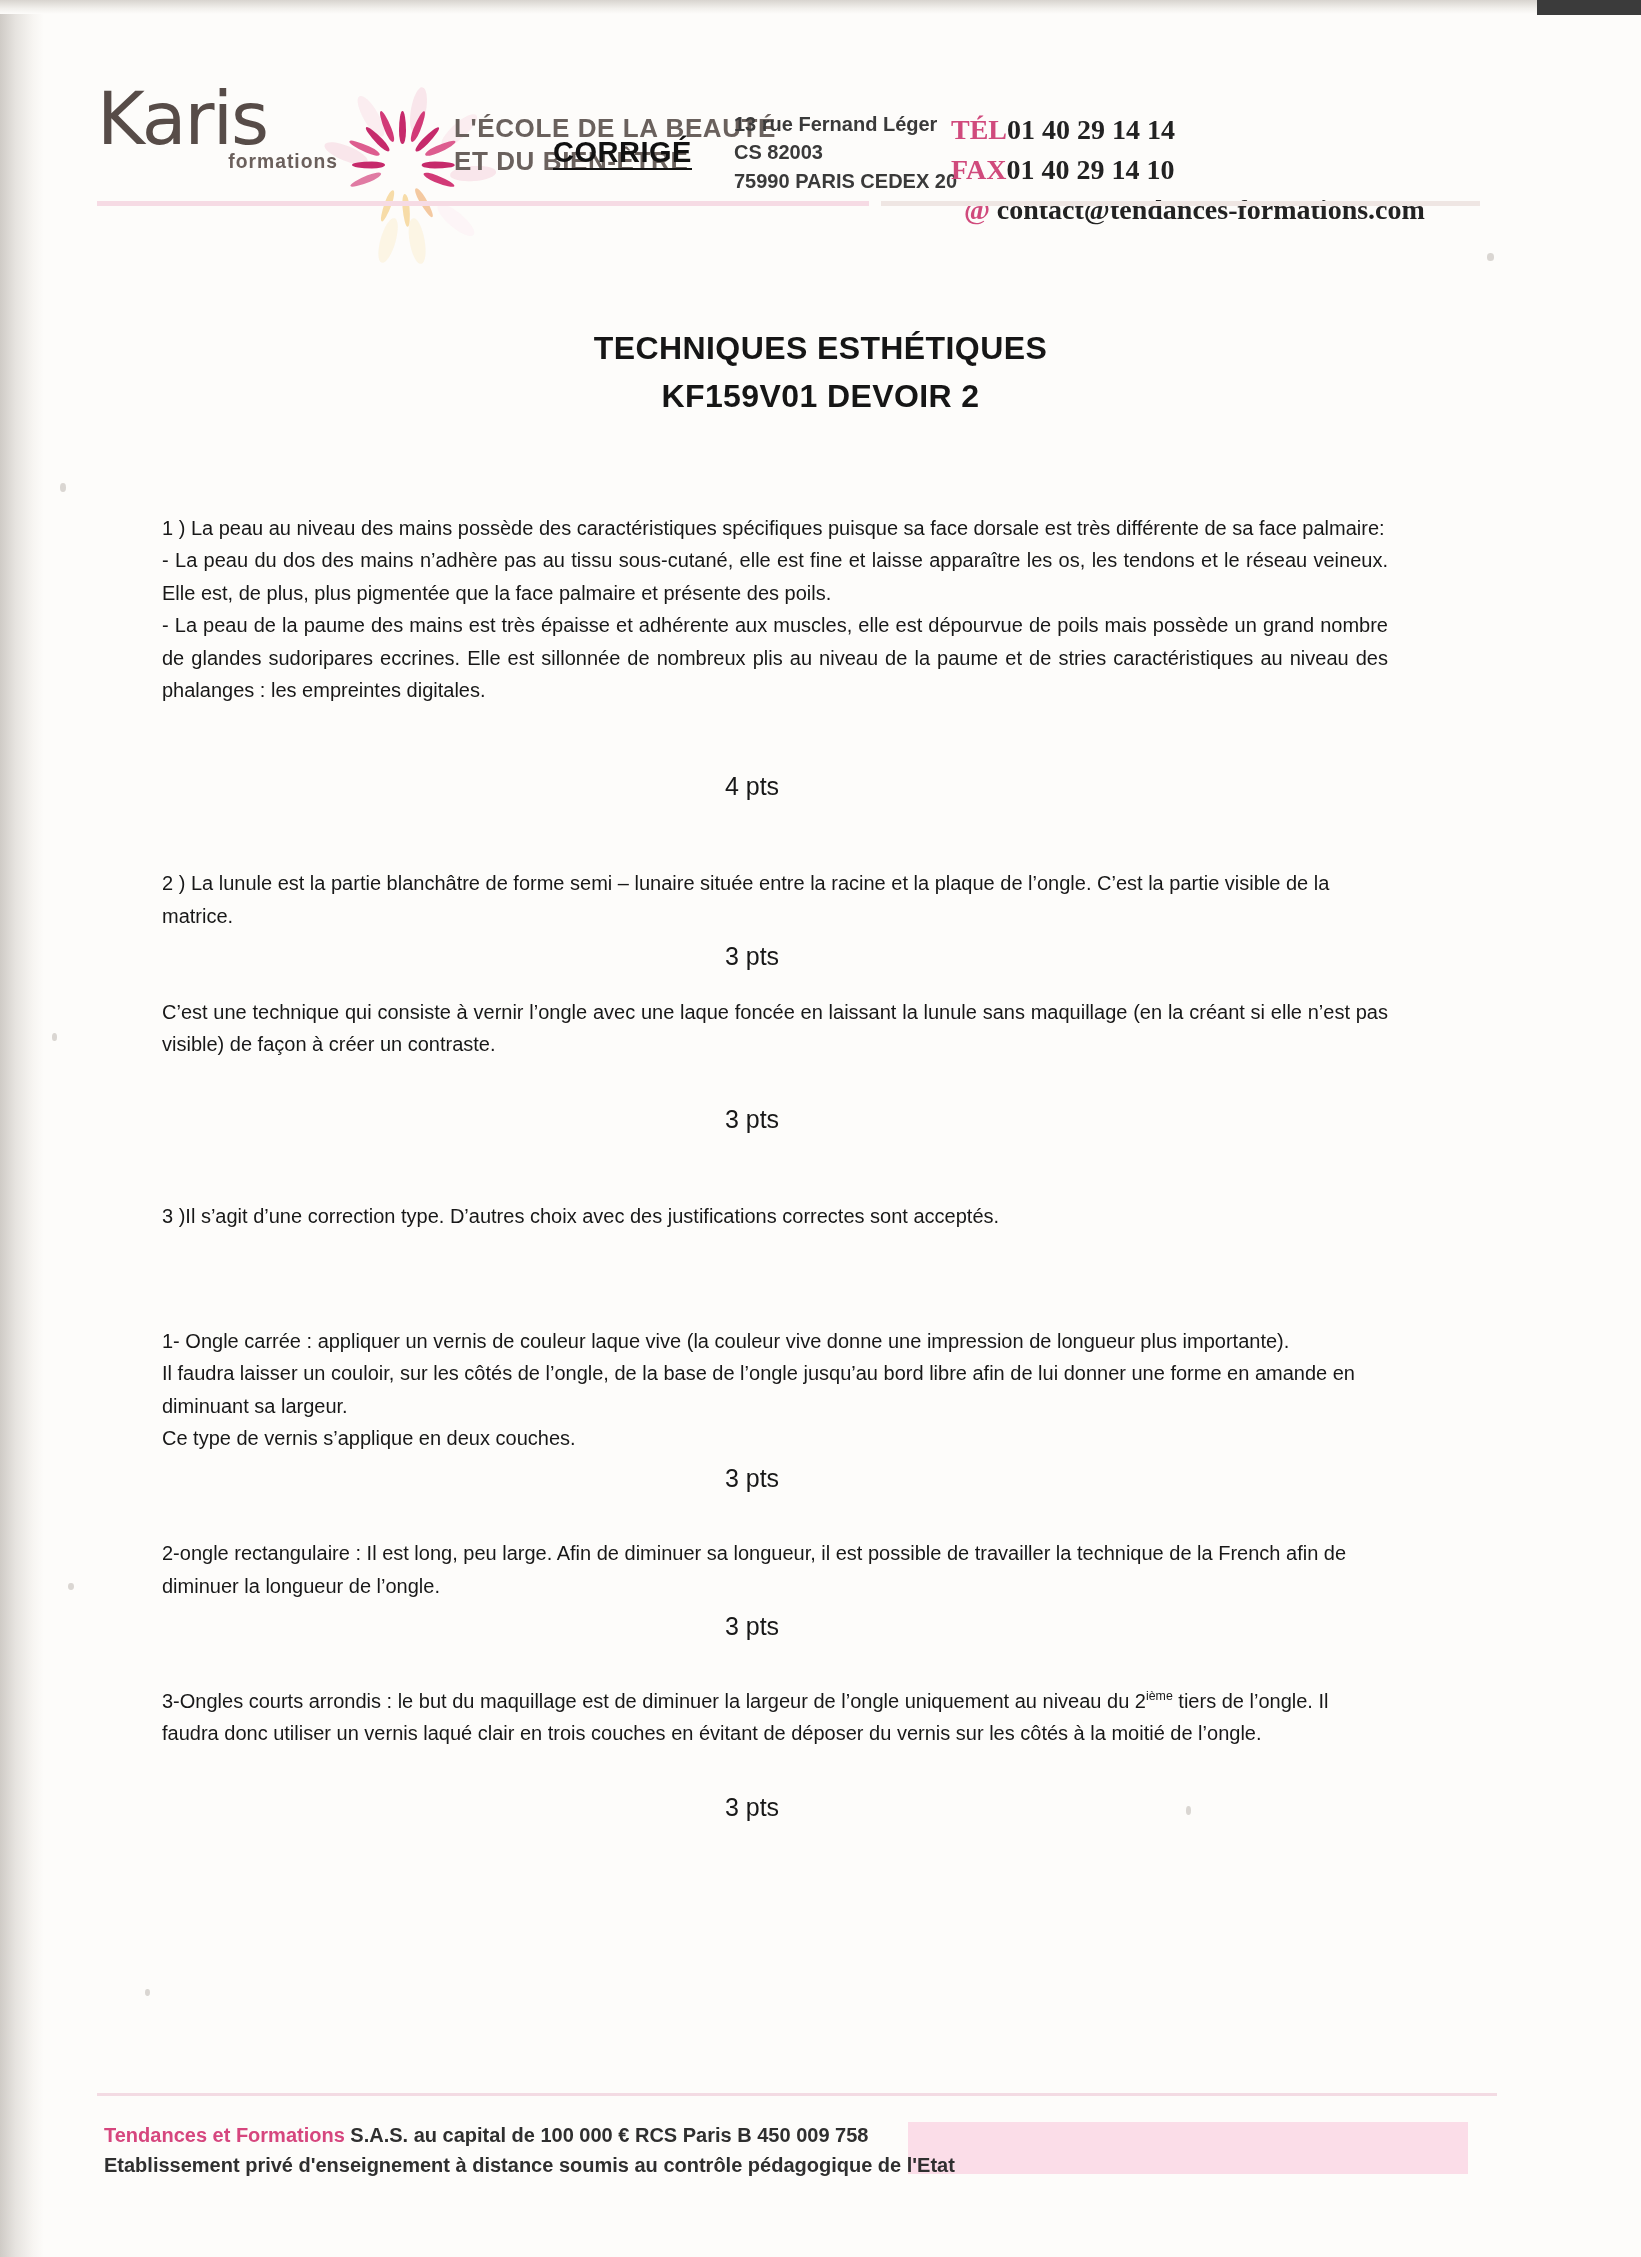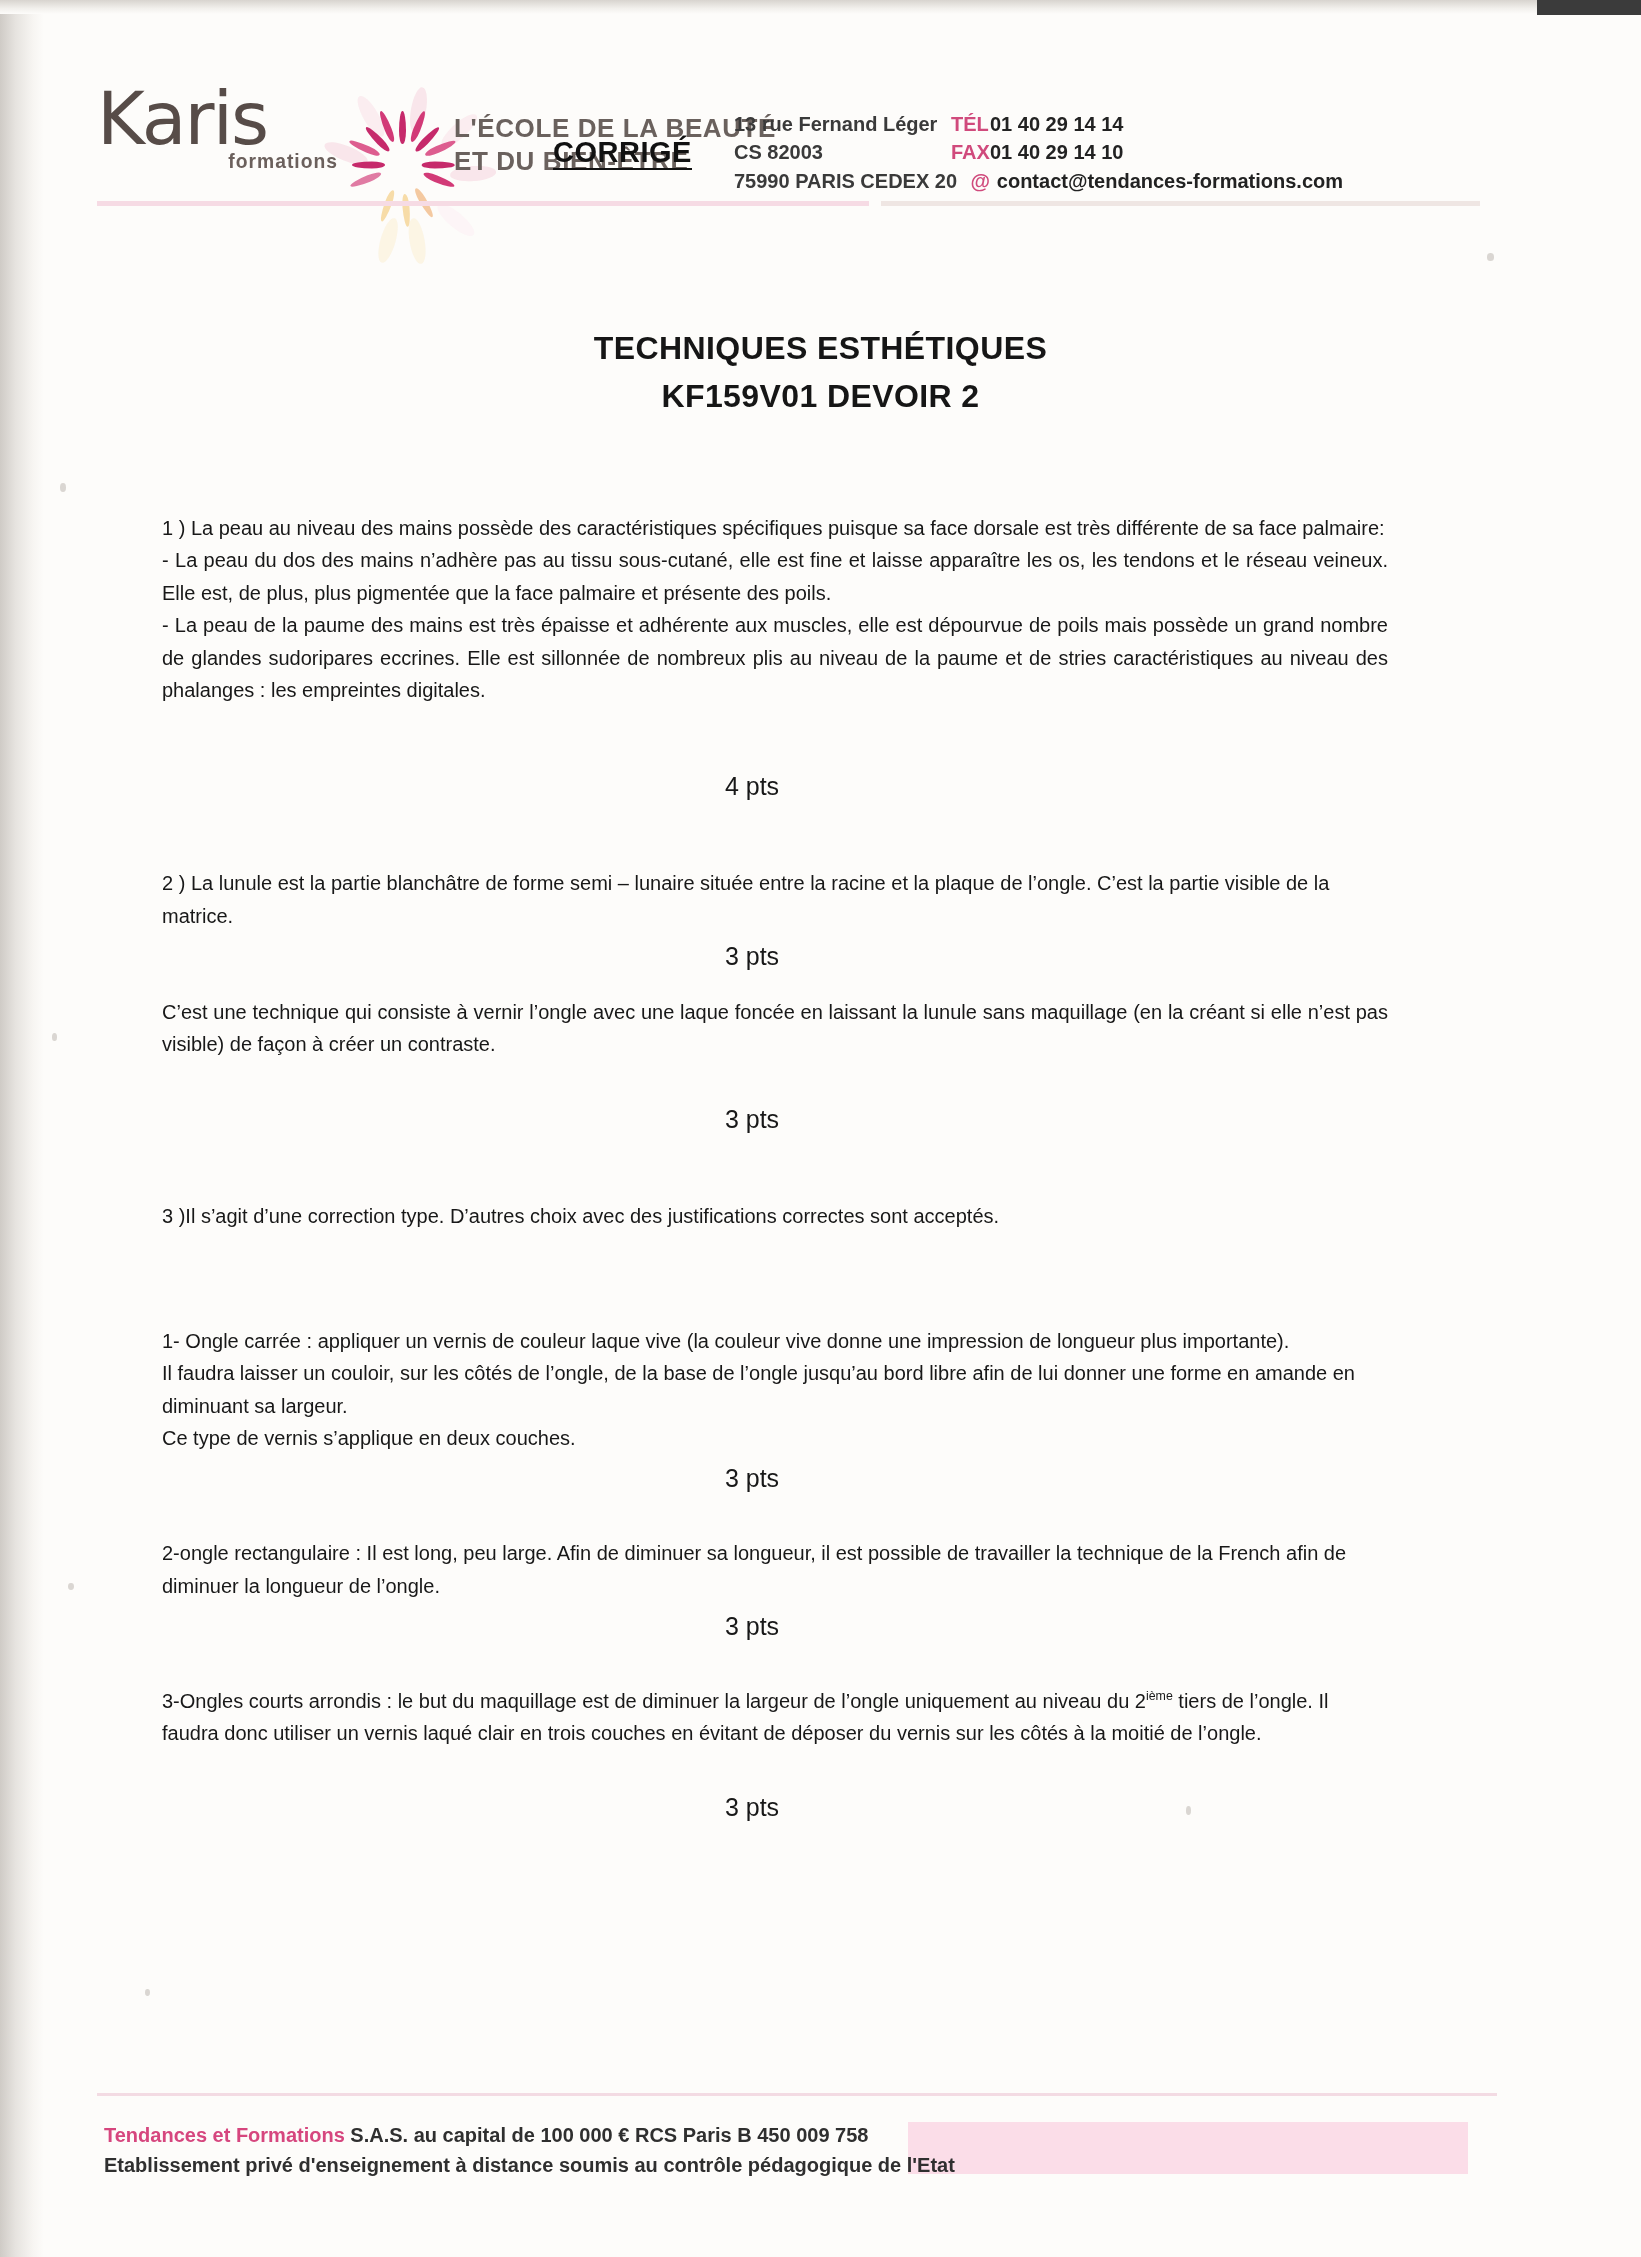--- a/index.html
+++ b/index.html
@@ -137,22 +137,22 @@
     font-size: 20px;
     font-weight: 700;
     color: #3a3a3a;
     line-height: 1.42;
     white-space: nowrap;
   }
   .contact {
     position: absolute;
     left: 854px;
     top: 42px;
-    font-family: Liberation Sans, sans-serif;
-    font-size: 20px;
+    font-family: Liberation Serif, serif;
+    font-size: 28px;
     font-weight: 700;
     color: #222;
     line-height: 1.42;
     white-space: nowrap;
   }
   .contact .lbl {
     color: #d04a7c;
     font-weight: 700;
     display: inline-block;
     min-width: 39px;

